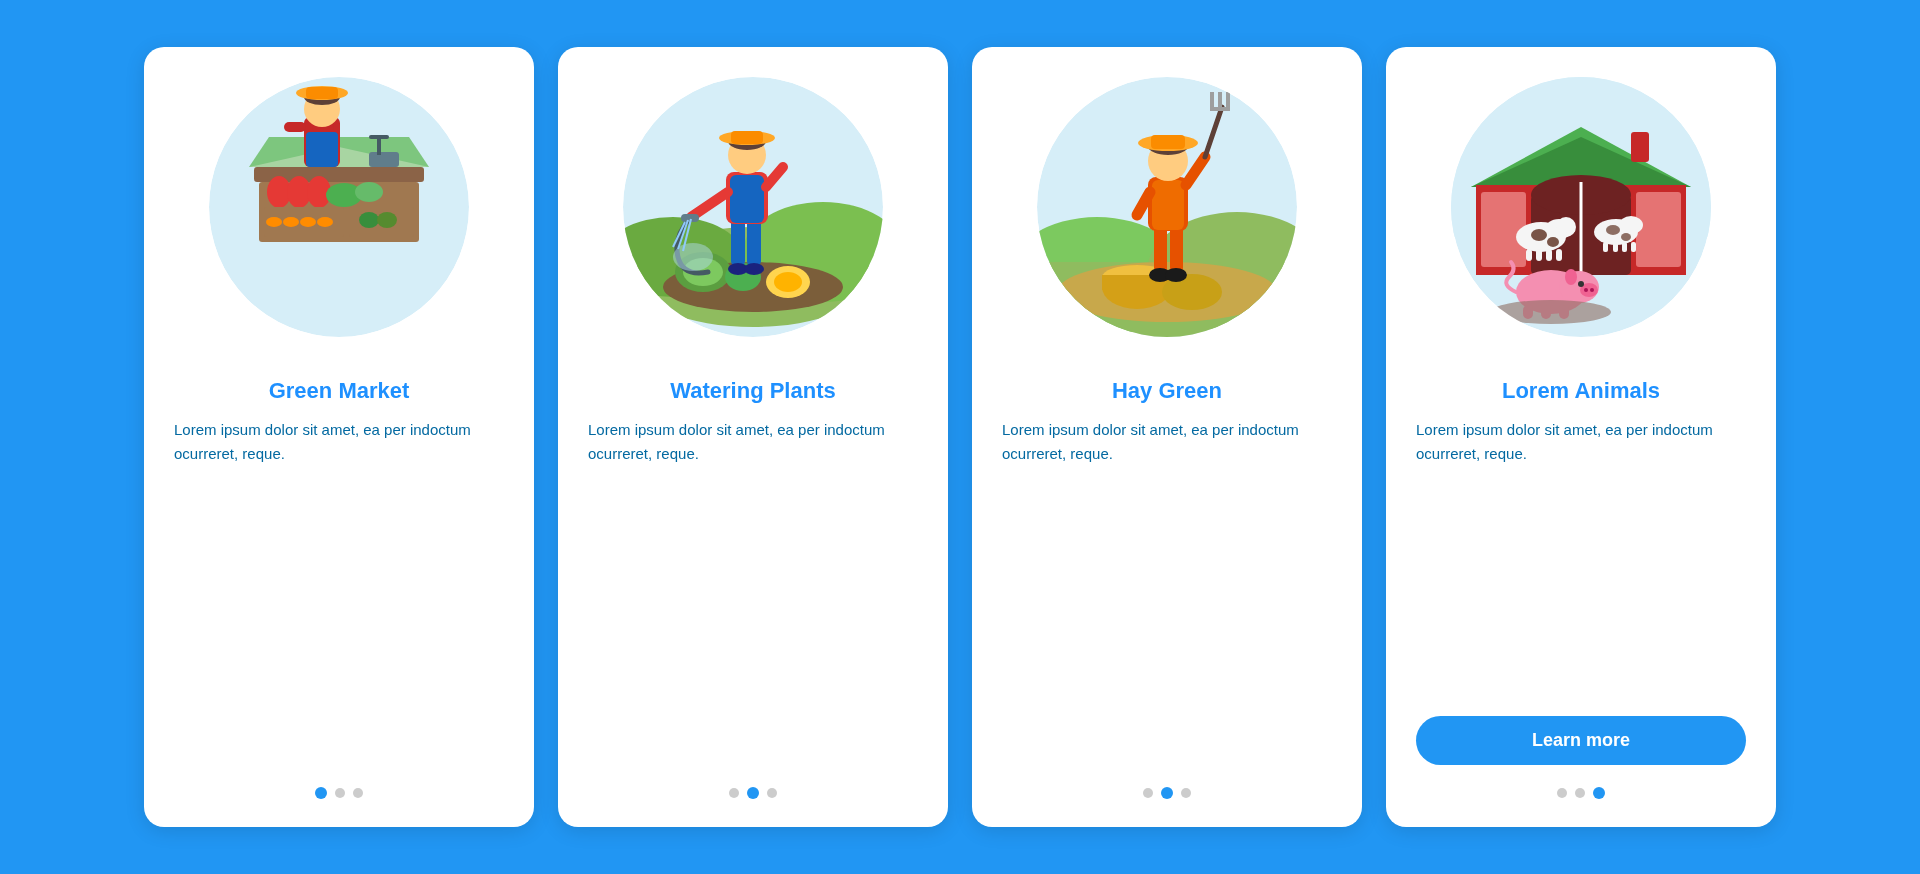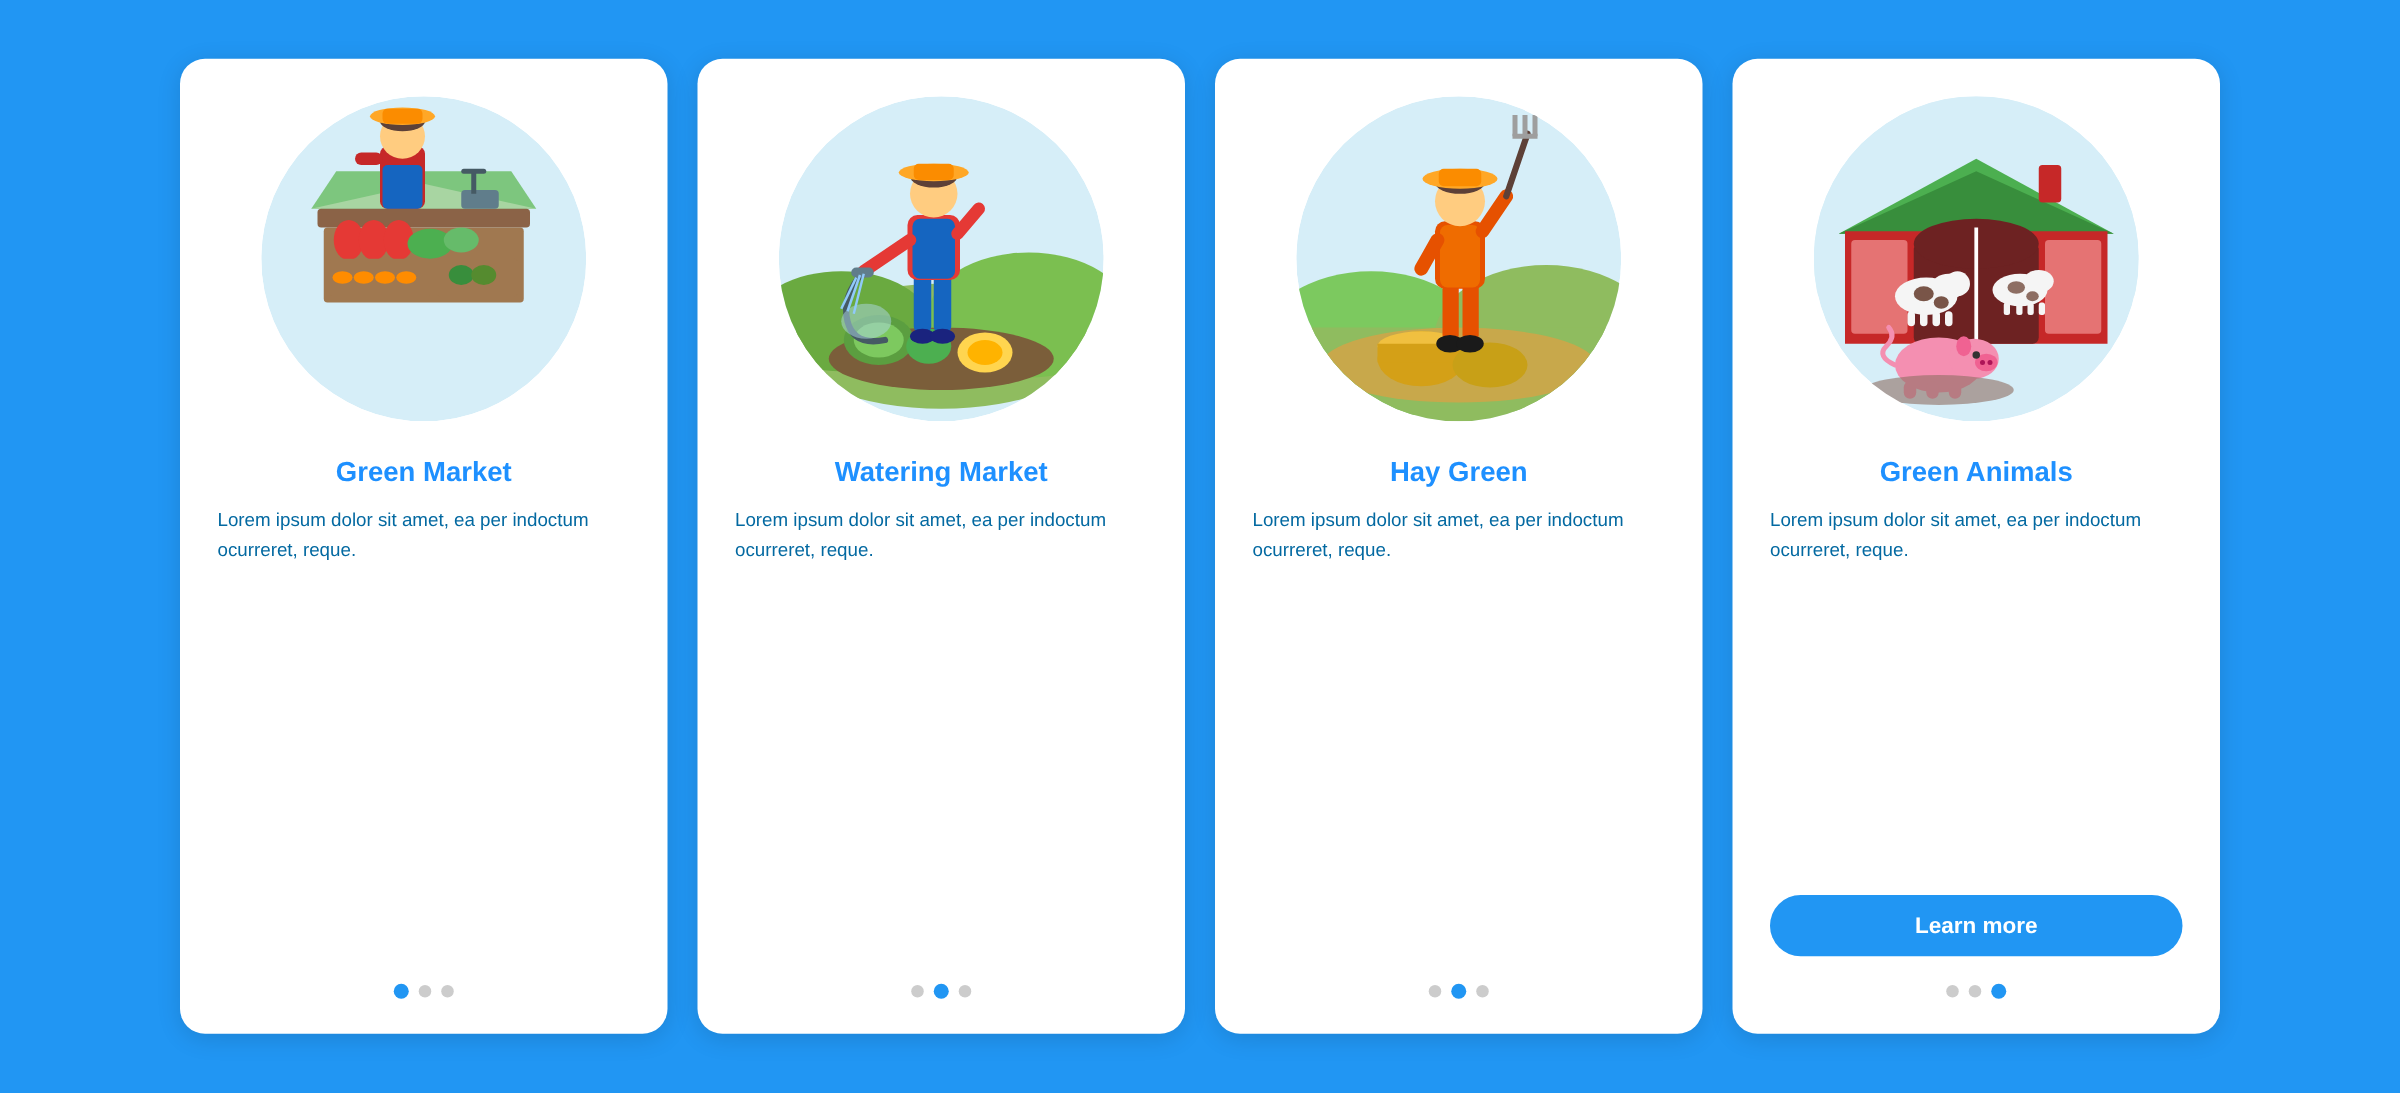--- a/index.html
+++ b/index.html
@@ -49,20 +49,21 @@
       width: 260px;
       height: 260px;
     }
 
     .card-title {
       font-size: 22px;
       font-weight: bold;
       color: #1E90FF;
       text-align: center;
       margin-bottom: 14px;
+      margin-top: 13px;
     }
 
     .card-text {
       font-size: 15px;
       color: #0369a1;
       text-align: left;
       line-height: 1.6;
       flex: 1;
     }
 
@@ -204,21 +205,21 @@
         <line x1="68" y1="142" x2="60" y2="174" stroke="#90CAF9" stroke-width="2"></line>
 
         <circle cx="124" cy="78" r="19" fill="#FFCC80"></circle>
 
         <ellipse cx="124" cy="64" rx="19" ry="9" fill="#5D4037"></ellipse>
 
         <ellipse cx="124" cy="61" rx="28" ry="7" fill="#FFA726"></ellipse>
         <rect x="108" y="54" width="32" height="13" rx="4" fill="#FB8C00"></rect>
       </svg>
     </div>
-    <div class="card-title">Watering Market</div>
+    <div class="card-title">Watering Plants</div>
     <div class="card-text">Lorem ipsum dolor sit amet, ea per indoctum ocurreret, reque.</div>
     <div class="dots-row">
       <div class="dot"></div>
       <div class="dot active"></div>
       <div class="dot"></div>
     </div>
   </div>
 
   <div class="card">
     <div class="card-illustration">
@@ -334,21 +335,21 @@
 
         <rect x="72" y="228" width="10" height="14" rx="5" fill="#f48fb1"></rect>
         <rect x="90" y="228" width="10" height="14" rx="5" fill="#f48fb1"></rect>
         <rect x="108" y="228" width="10" height="14" rx="5" fill="#f48fb1"></rect>
 
         <path d="M65,215 Q50,208 58,200 Q66,192 60,185" stroke="#f48fb1" stroke-width="4" fill="none" stroke-linecap="round"></path>
 
         <ellipse cx="100" cy="235" rx="60" ry="12" fill="#8d6e63" opacity="0.6"></ellipse>
       </svg>
     </div>
-    <div class="card-title">Green Animals</div>
+    <div class="card-title">Lorem Animals</div>
     <div class="card-text">Lorem ipsum dolor sit amet, ea per indoctum ocurreret, reque.</div>
     <button class="learn-more-btn">Learn more</button>
     <div class="dots-row">
       <div class="dot"></div>
       <div class="dot"></div>
       <div class="dot active"></div>
     </div>
   </div>
 
 </div>

